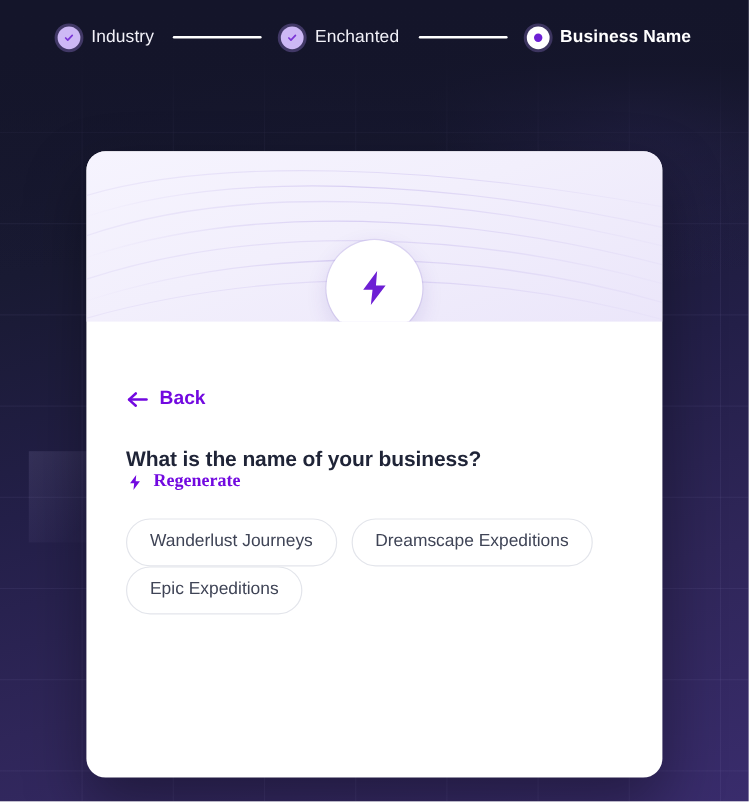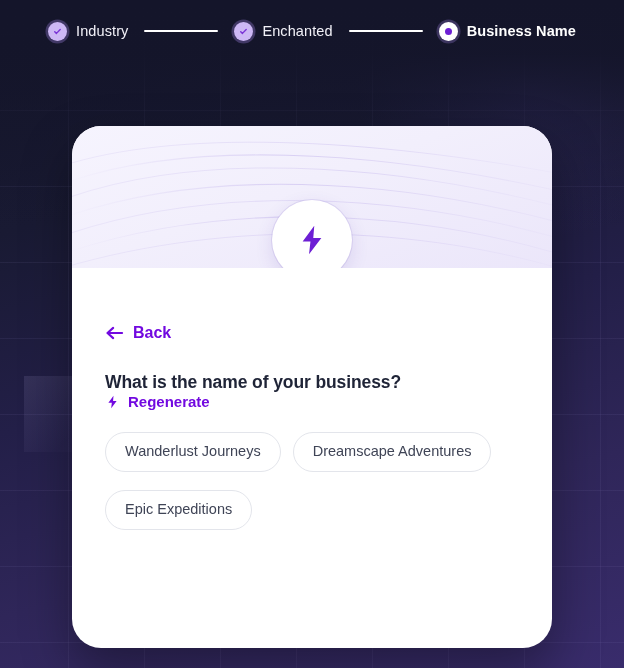--- a/index.html
+++ b/index.html
@@ -121,21 +121,21 @@
   }
 
   
   .card {
     position: absolute;
     left: 72px;
     top: 126px;
     width: 480px;
     height: 522px;
     background: #ffffff;
-    border-radius: 29px;
+    border-radius: 16px;
     overflow: hidden;
     box-shadow: 0 22px 50px rgba(0,0,0,0.35);
     z-index: 4;
   }
 
   .card-hero {
     position: relative;
     height: 142px;
     background: linear-gradient(160deg, #f6f4fe 0%, #f2effc 45%, #ebe6fa 100%);
     overflow: hidden;
@@ -194,27 +194,28 @@
 
   .regenerate {
     display: inline-flex;
     align-items: center;
     gap: 8px;
     color: #7209e0;
     font-size: 15px;
     font-weight: bold;
     cursor: pointer;
     margin-bottom: 22px;
+    font-family: Liberation Serif, serif;
   }
   .regenerate svg { width: 15px; height: 16px; display: block; }
 
   .chips {
     display: flex;
     flex-wrap: wrap;
-    gap: 18px 12px;
+    gap: 0 12px;
   }
   .chip {
     border: 1px solid #e3e5eb;
     border-radius: 999px;
     padding: 11px 19px;
     font-size: 14.5px;
     color: #3f4456;
     background: #ffffff;
     cursor: pointer;
     line-height: 1.1;
@@ -310,20 +311,20 @@
 
       <div class="regenerate">
         <svg viewBox="0 0 24 24" aria-hidden="true">
           <path d="M13.6 2 L5.4 13.1 H10.9 L9.9 22 L18.6 10.5 H12.9 Z" fill="#7209e0"></path>
         </svg>
         <span>Regenerate</span>
       </div>
 
       <div class="chips">
         <div class="chip">Wanderlust Journeys</div>
-        <div class="chip">Dreamscape Adventures</div>
+        <div class="chip">Dreamscape Expeditions</div>
         <div class="chip">Epic Expeditions</div>
       </div>
 
     </div>
   </div>
 
 </div>
 
 </body></html>

